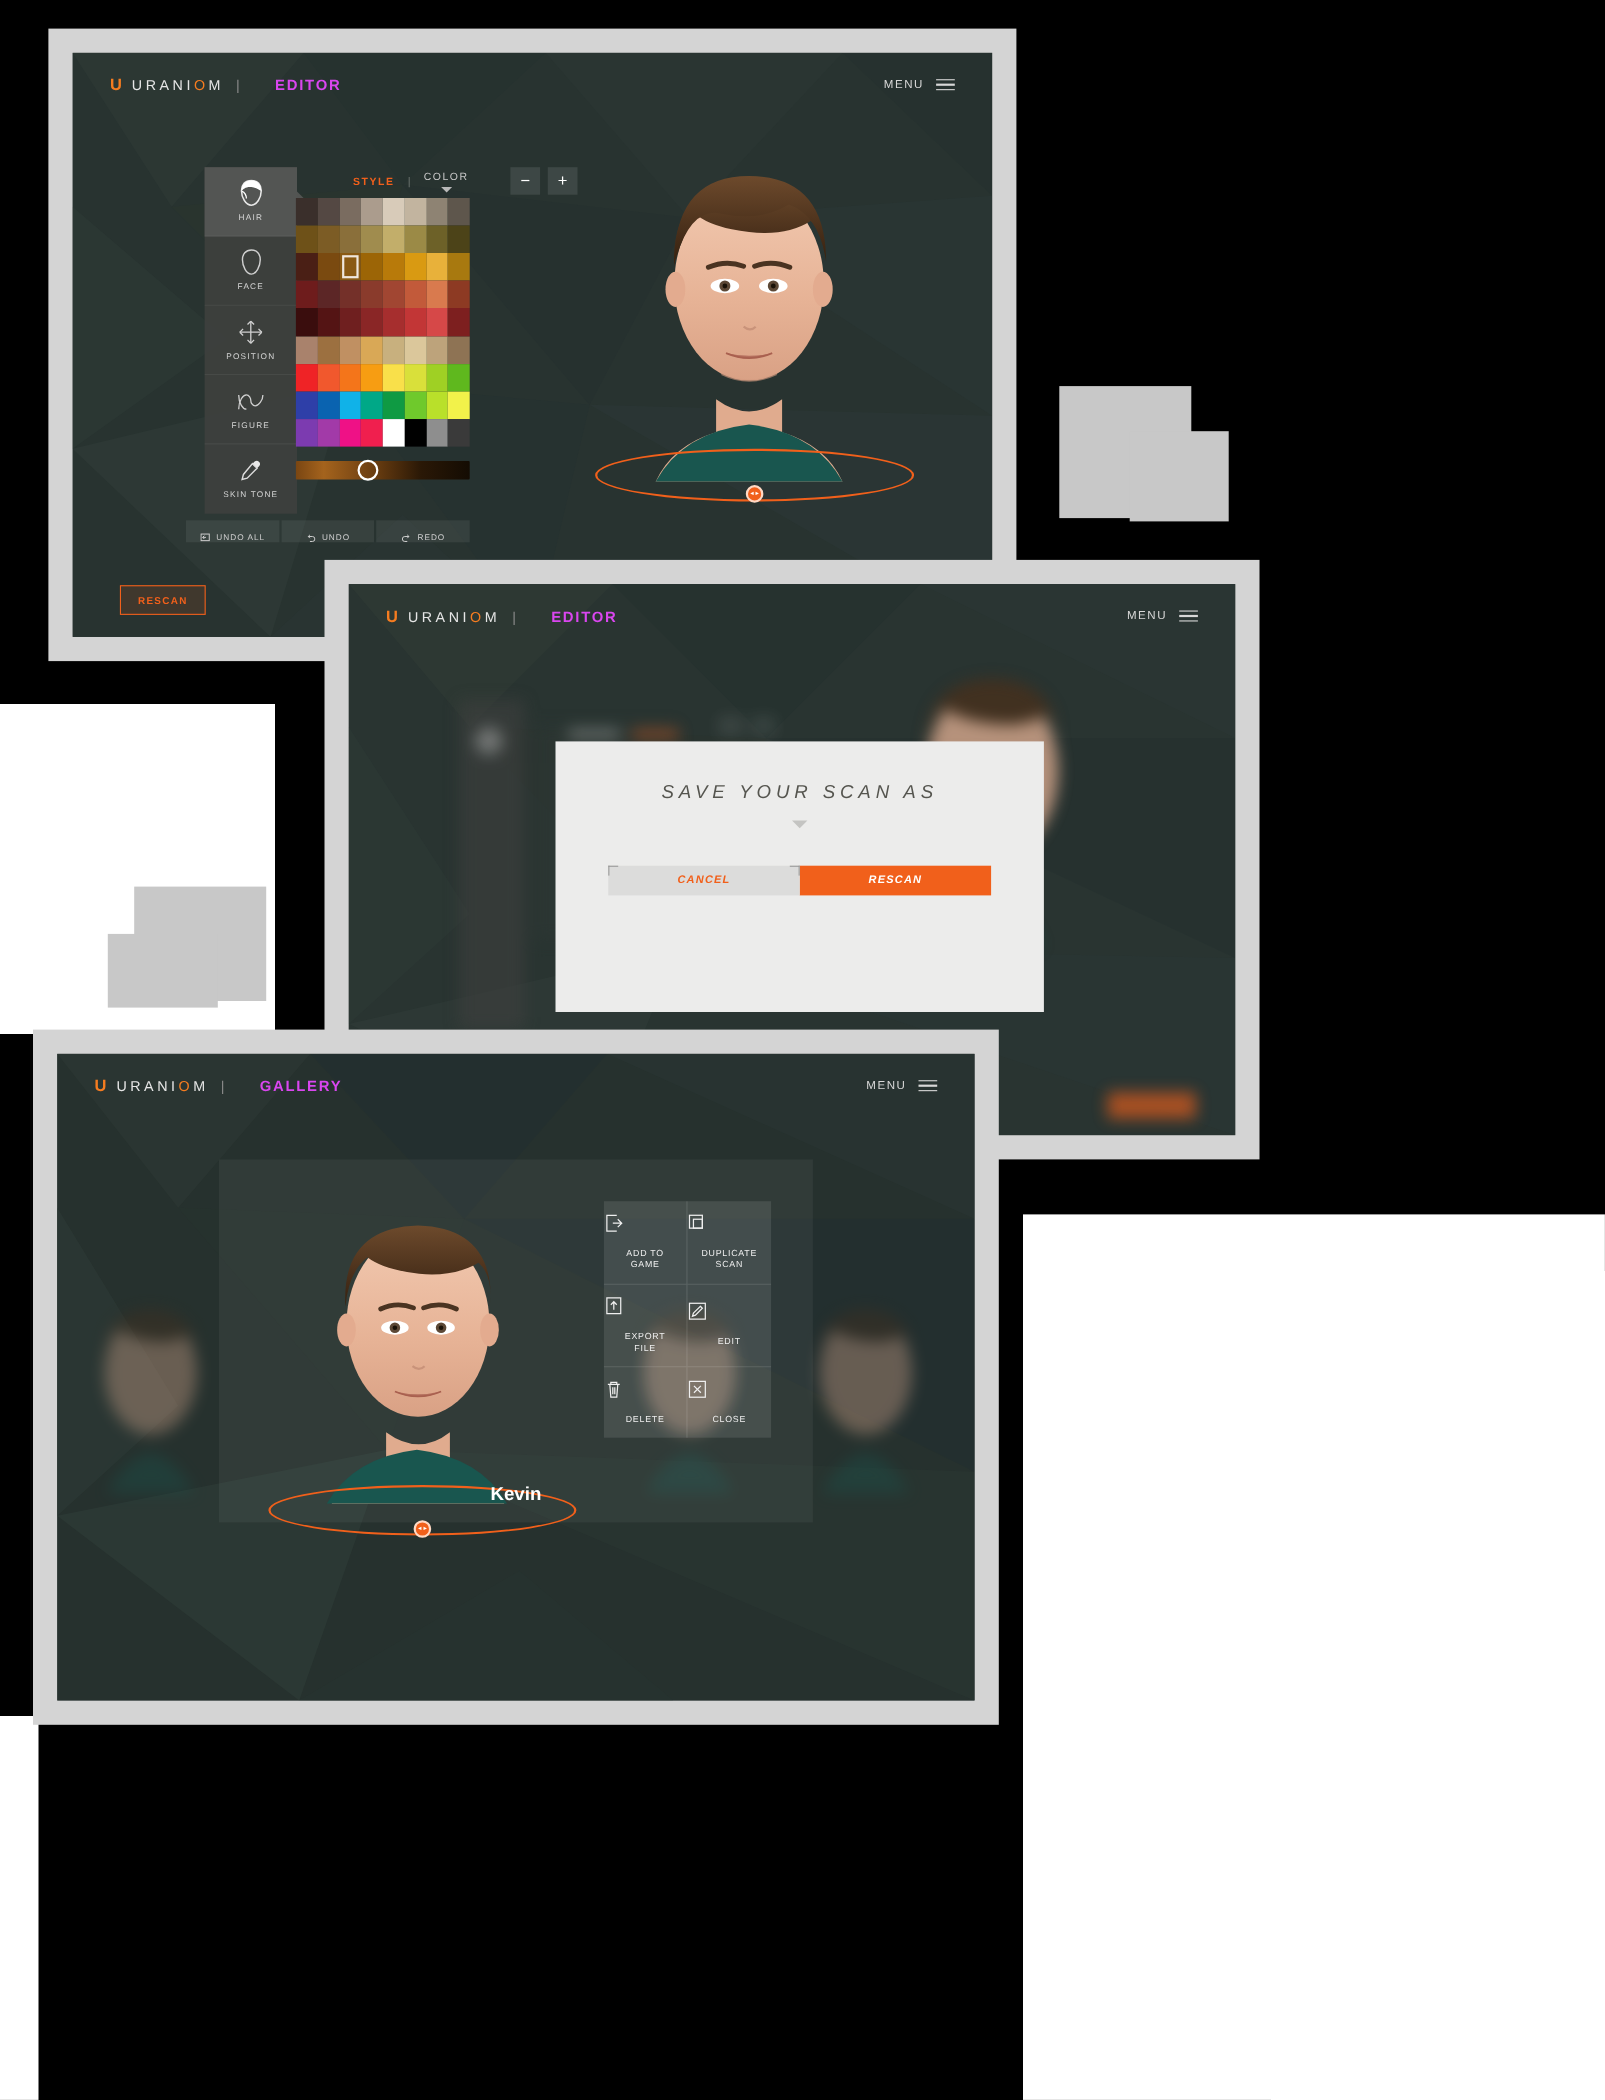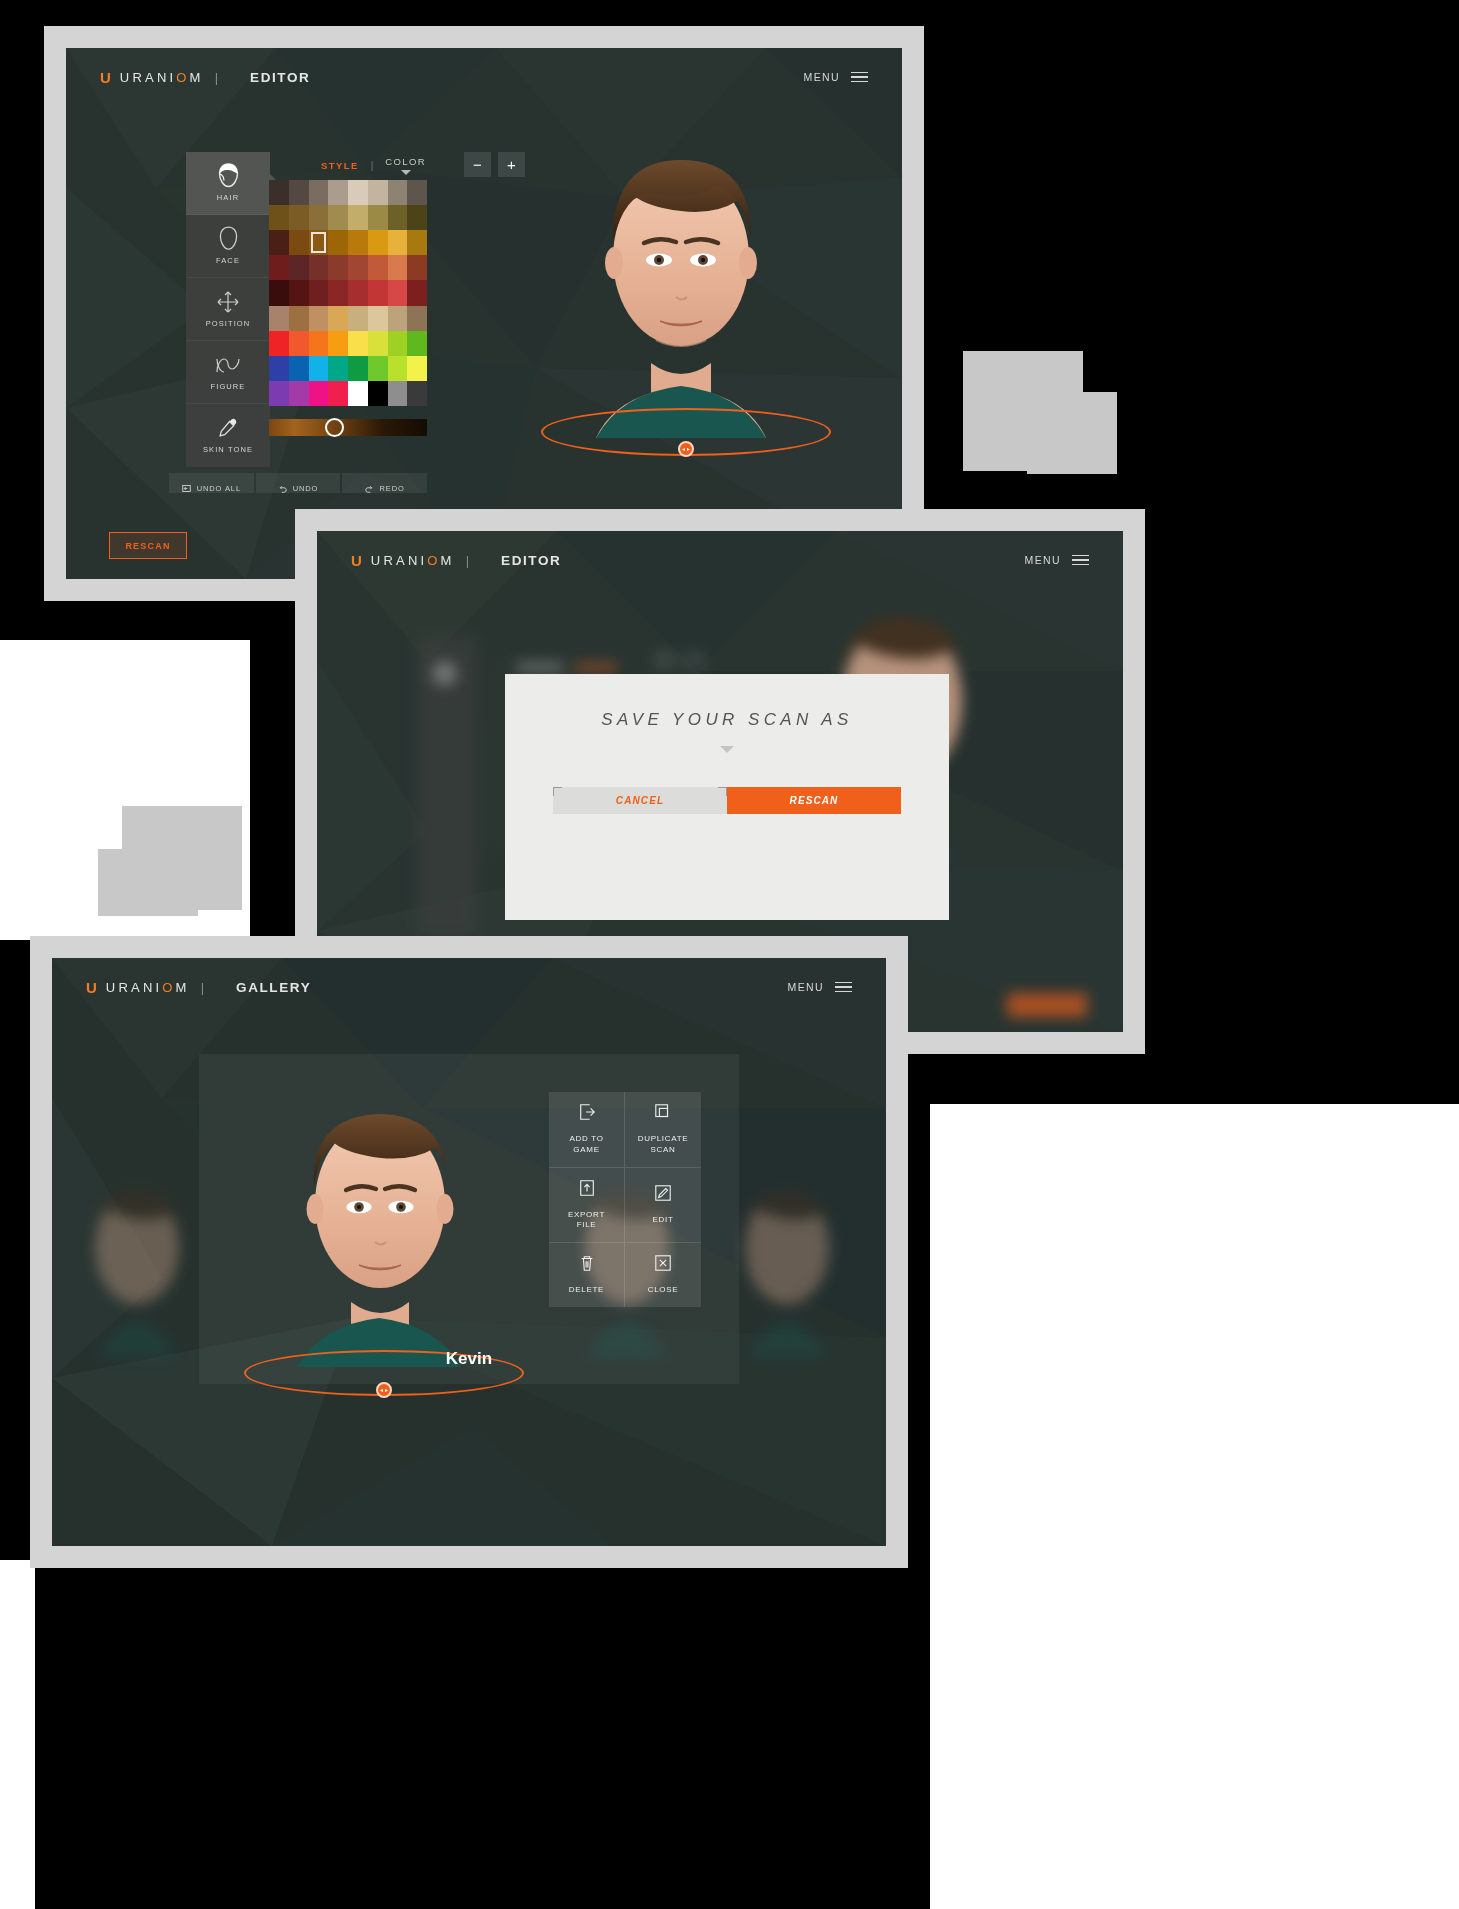--- a/index.html
+++ b/index.html
@@ -24,21 +24,21 @@
 
   
   .topbar { position: absolute; left:0; right:0; top:0; height: 58px;
             display:flex; align-items:center; justify-content:space-between;
             padding: 0 34px; }
   .brand { display:flex; align-items:center; gap: 9px; white-space: nowrap; }
   .brand-u { color:#f57c20; font-size: 15px; font-weight: 700; letter-spacing:0; }
   .brand-name { color:#e6e6e6; font-size: 13px; letter-spacing: 3.2px; font-weight:400;}
   .brand-name .o { color:#f57c20; }
   .brand-sep { color:#8a8a8a; font-size: 13px; margin: 0 2px; }
-  .brand-mode { color:#e5e5e5; font-size: 13.5px; font-weight:700; letter-spacing: 1.6px; padding-left: 21px; }
+  .brand-mode { color:#d946ef; font-size: 13.5px; font-weight:700; letter-spacing: 1.6px; padding-left: 21px; }
   .menu { display:flex; align-items:center; gap:11px; }
   .menu-label { color:#d8d8d8; font-size:10.5px; letter-spacing:1.4px; }
   .hamb { display:flex; flex-direction:column; gap:3px; }
   .hamb span { display:block; width:17px; height:1.6px; background:#d8d8d8; }
 
   
   .rail { position:absolute; width: 84px; background: rgba(62,64,62,0.92); }
   .rail-item { height: 63px; display:flex; flex-direction:column;
                align-items:center; justify-content:center; gap:6px;
                border-bottom: 1px solid rgba(255,255,255,0.06);
@@ -122,21 +122,21 @@
   .btn-cancel::before { left:0; top:0; border-width:1px 0 0 1px; }
   .btn-cancel::after  { right:0; top:0; border-width:1px 1px 0 0; }
   .btn-finish { background:#f1601b; color:#ffffff; }
 
   
   .gal-card { position:absolute; background: rgba(255,255,255,0.05); }
   .gal-name { position:absolute; width:100%; text-align:center; color:#ffffff;
               font-size:17px; font-weight:700; }
   .ctxmenu { position:absolute; display:grid; grid-template-columns:1fr 1fr;
              background: rgba(255,255,255,0.10); }
-  .ctx { display:flex; flex-direction:column; align-items:center;
+  .ctx { display:flex; flex-direction:column; 
          justify-content:center; gap:9px; color:#efefef;
          border-right:1px solid rgba(255,255,255,0.13);
          border-bottom:1px solid rgba(255,255,255,0.13); }
   .ctx:nth-child(2n) { border-right:none; }
   .ctx:nth-child(n+5) { border-bottom:none; }
   .ctx-label { font-size:8px; letter-spacing:0.7px; text-align:center;
                line-height:1.35; }
   .blurred { filter: blur(7px); }
 </style>
 </head>

